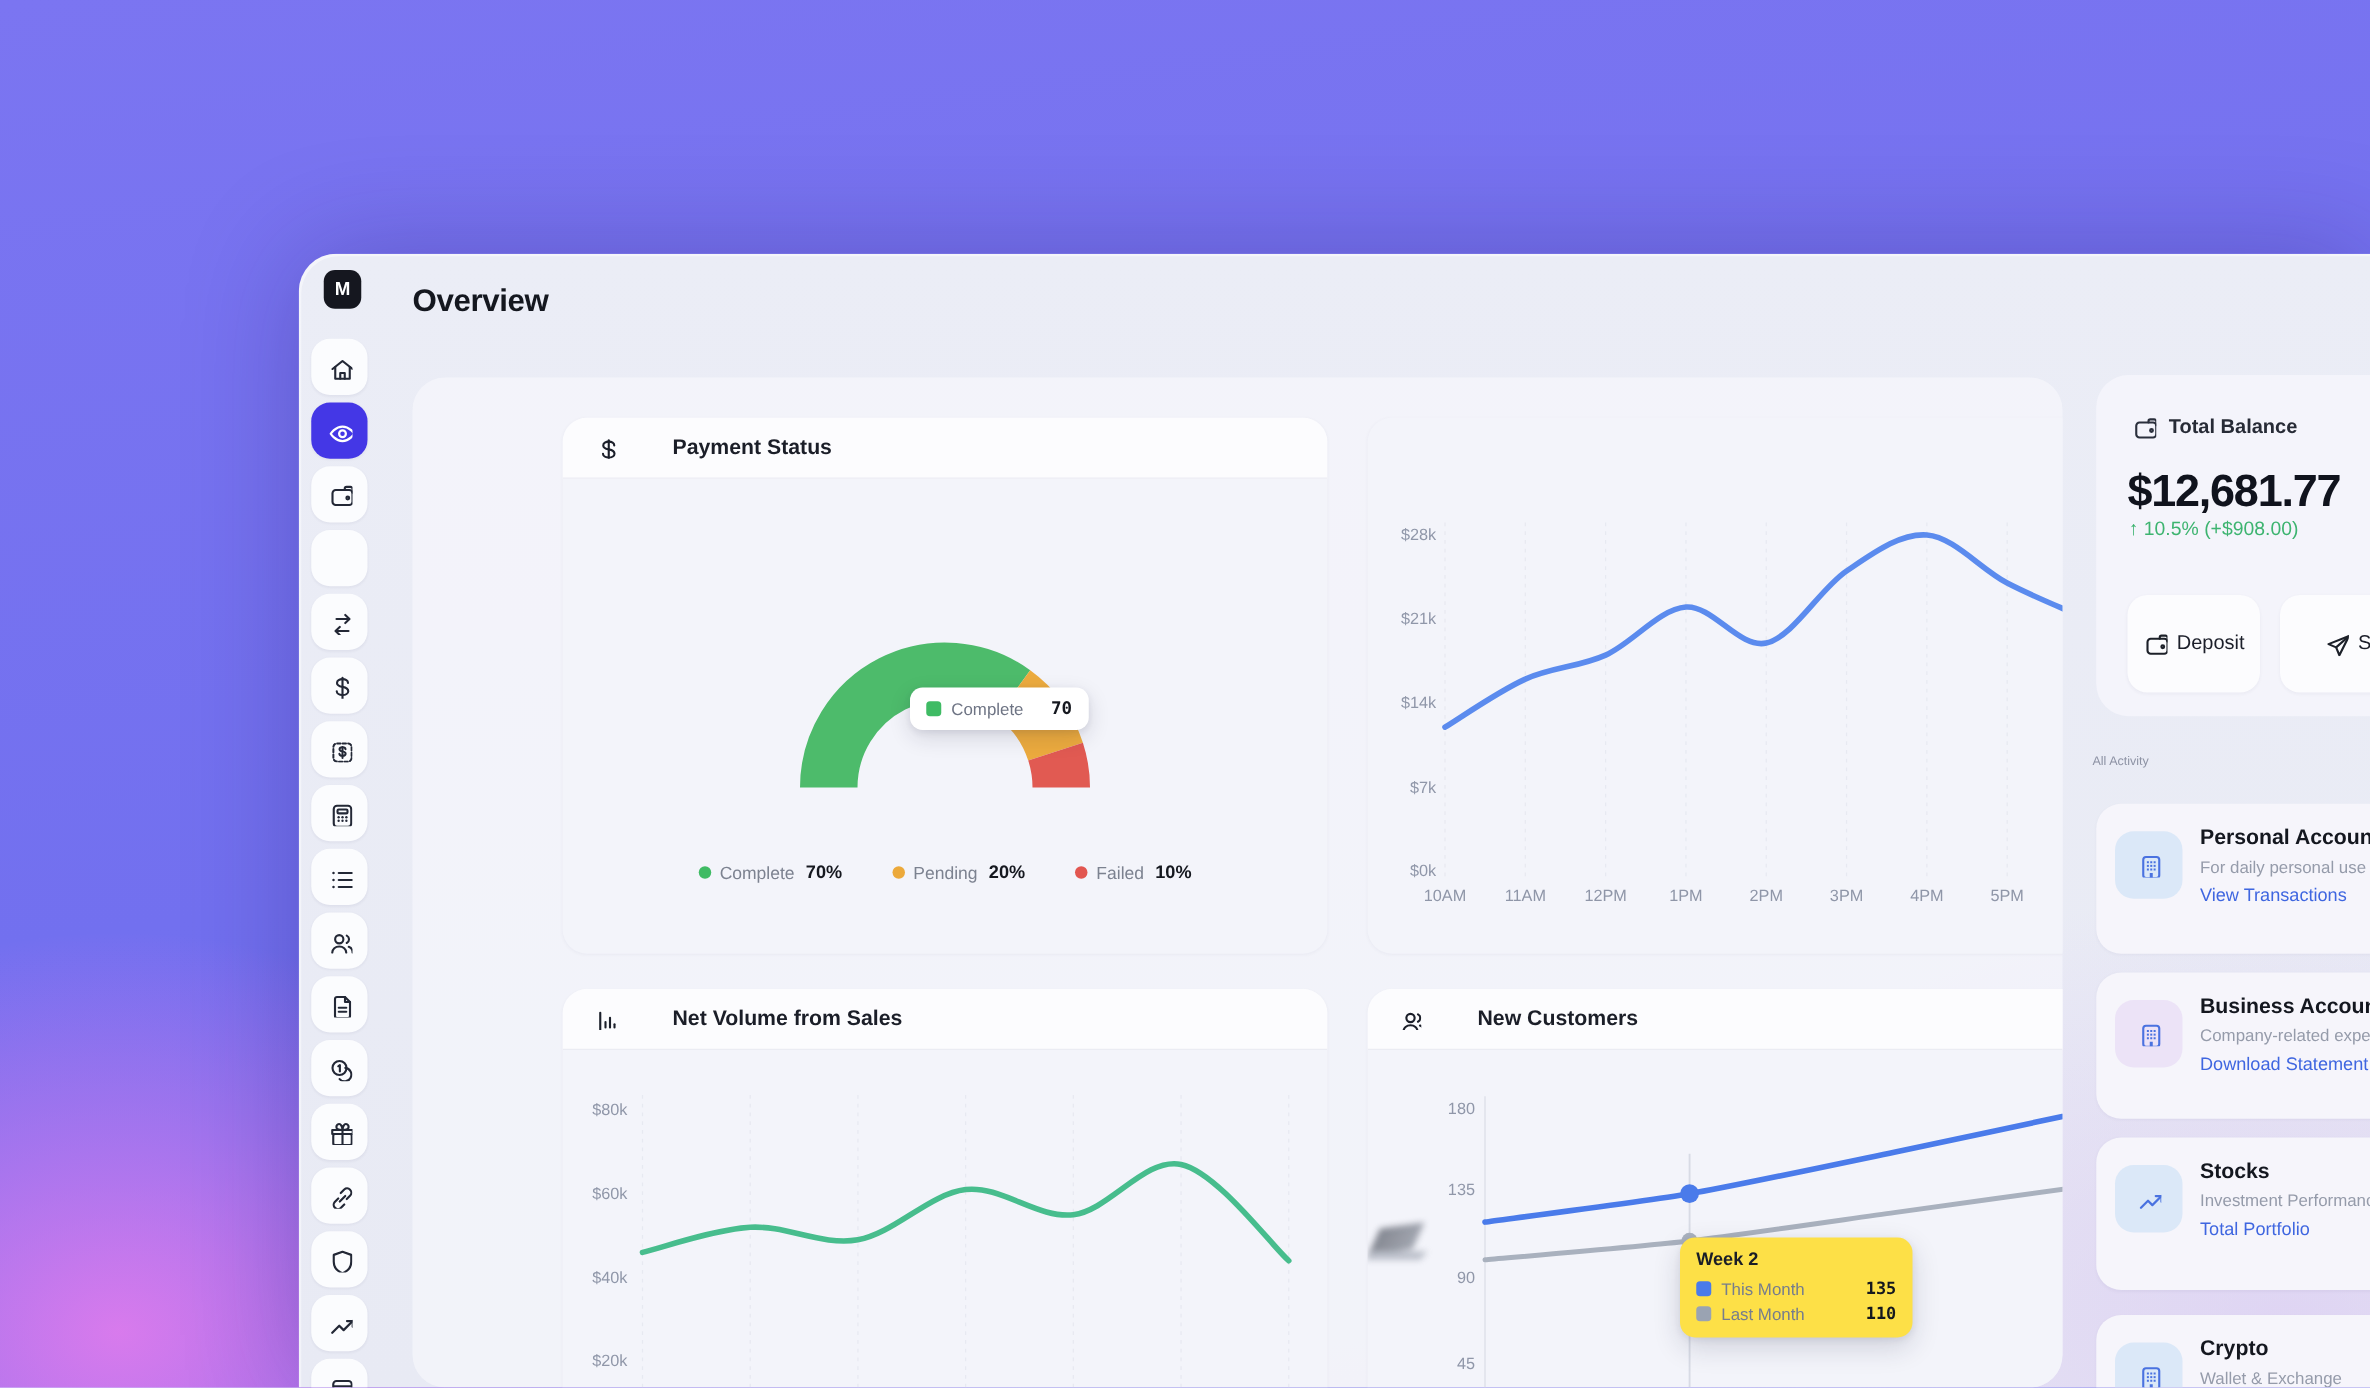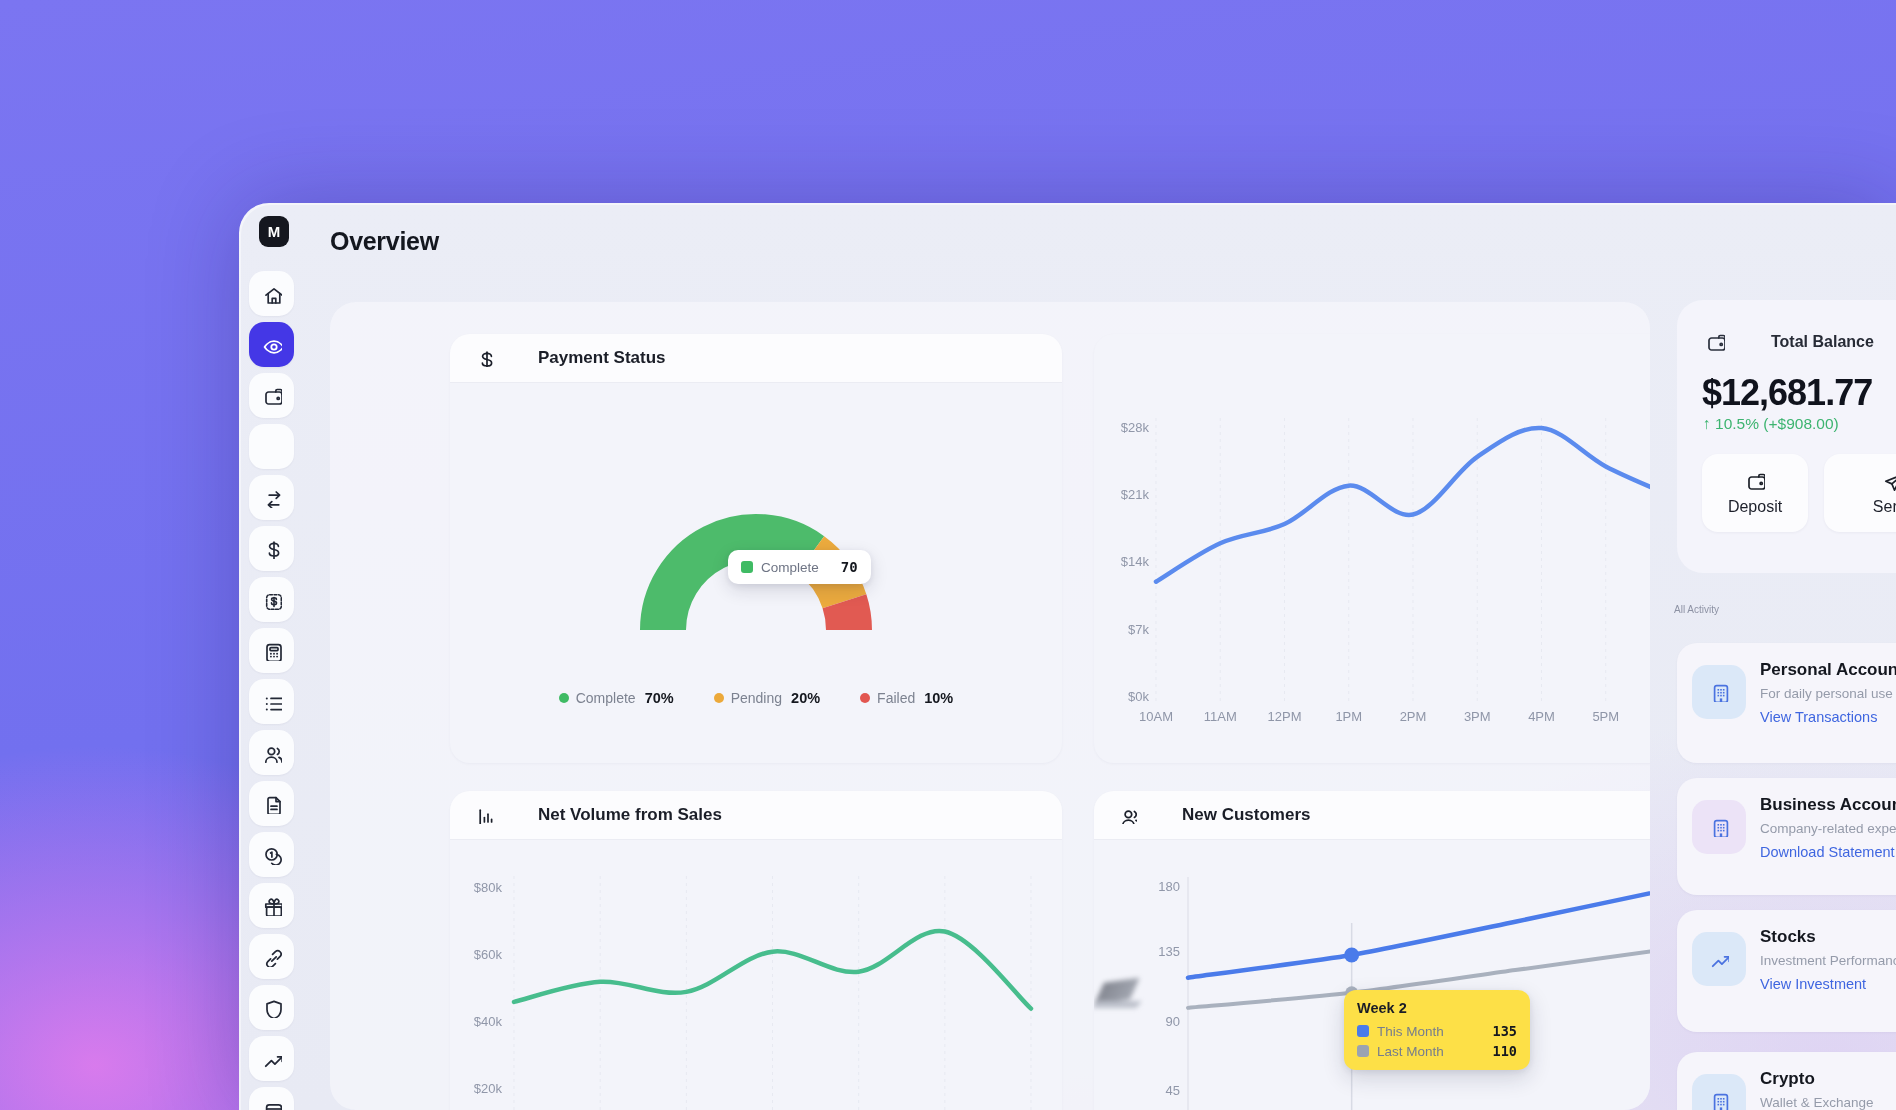--- a/index.html
+++ b/index.html
@@ -81,26 +81,26 @@
   .nc-row .lbl{font-size:13.5px;color:#767d8d;flex:1;}
   .nc-row .val{font-family:"DejaVu Sans Mono",monospace;font-size:13.5px;font-weight:700;color:#15181f;}
   .smudge{position:absolute;left:1px;top:190px;width:48px;height:34px;filter:blur(2.6px);opacity:.62;}
   .smudge .a{position:absolute;left:4px;top:0;width:36px;height:20px;background:linear-gradient(100deg,#3f4450,#737986);transform:rotate(-8deg) skewX(-32deg);}
   .smudge .b{position:absolute;left:0;top:20px;width:44px;height:7px;background:#9aa0ad;transform:skewX(-40deg);}
   
   .balance-card{
     position:absolute;left:1438px;top:97px;width:300px;height:273px;border-radius:26px;background:#f4f4fb;
   }
   .bal-head{position:absolute;left:28px;top:32px;display:flex;align-items:center;gap:10px;color:#2a2f3c;}
-  .bal-label{font-size:16px;font-weight:600;color:#272b36;margin-left:36px;}
+  .bal-label{font-size:16px;font-weight:600;color:#272b36;}
   .bal-amount{position:absolute;left:25px;top:72px;font-size:36px;font-weight:800;color:#10131d;letter-spacing:-1px;}
   .bal-change{position:absolute;left:26px;top:115px;font-size:15.5px;color:#3db470;}
   .bal-btn{
-    position:absolute;top:154px;height:78px;border-radius:16px;background:#fcfcfe;
-    display:flex;flex-direction:column;align-items:center;justify-content:center;gap:7px;color:#1c2029;
+    position:absolute;top:176px;height:78px;border-radius:16px;background:#fcfcfe;
+    display:flex;flex-direction:row;align-items:center;justify-content:center;gap:7px;color:#1c2029;
     box-shadow:0 1px 3px rgba(30,35,70,.05);
   }
   #btn-deposit{left:25px;width:106px;}
   #btn-send{left:147px;width:135px;}
   .btn-label{font-size:16px;font-weight:500;color:#1c1f2a;}
   .activity-heading{position:absolute;left:1435px;top:401px;font-size:10px;color:#8d92a4;}
   .act-card{position:absolute;left:1438px;width:300px;border-radius:20px;background:#f6f5fb;box-shadow:0 1px 3px rgba(30,35,70,.04);}
   #act-0{top:440px;height:120px;}
   #act-1{top:575px;height:117px;}
   #act-2{top:707px;height:122px;}
@@ -510,21 +510,21 @@
     <div class="act-link">Download Statement</div>
   </div>
   <div class="act-card" id="act-2">
     <div class="act-icon blue">
         <svg class="ic">
           <use href="#i-trend"></use>
         </svg>
       </div>
     <div class="act-title">Stocks</div>
     <div class="act-sub">Investment Performance</div>
-    <div class="act-link">View Investment</div>
+    <div class="act-link">Total Portfolio</div>
   </div>
   <div class="act-card" id="act-3">
     <div class="act-icon blue">
         <svg class="ic">
           <use href="#i-building"></use>
         </svg>
       </div>
     <div class="act-title">Crypto</div>
     <div class="act-sub">Wallet &amp; Exchange</div>
     <div class="act-link"></div>

